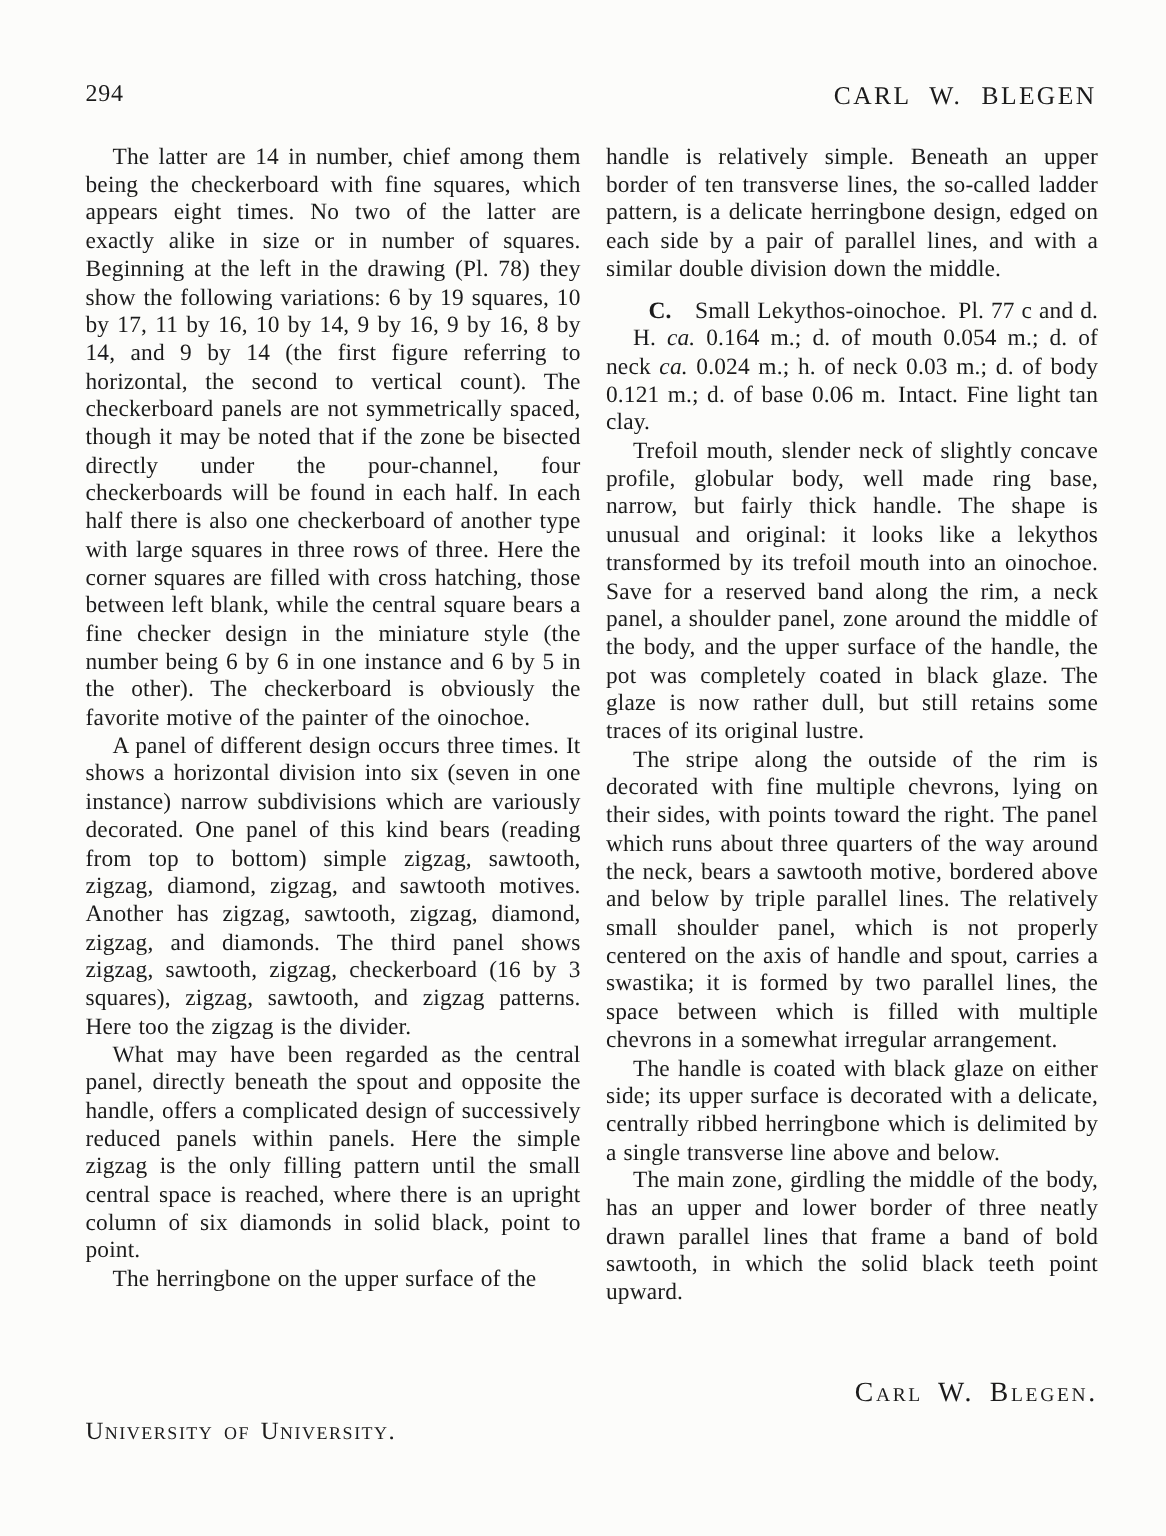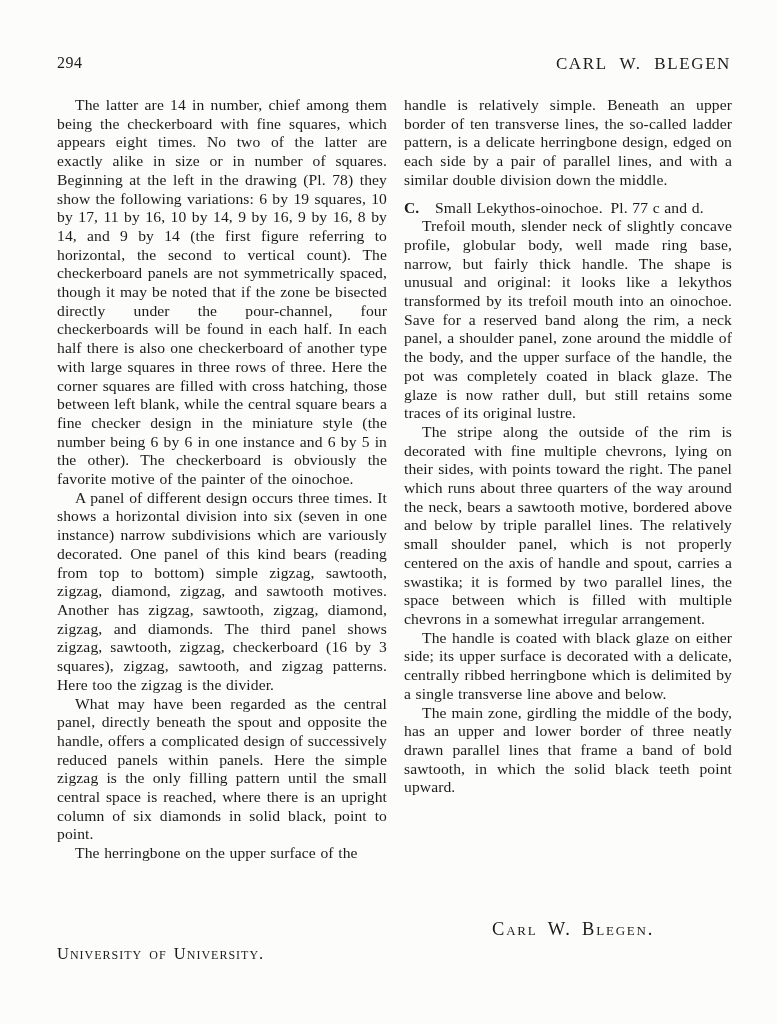--- a/index.html
+++ b/index.html
@@ -53,40 +53,40 @@
     line-height: 18.7px;
     text-align: justify;
     text-indent: 18px;
     letter-spacing: 0.1px;
     word-spacing: 0.6px;
   }
   .para.noindent { text-indent: 0; }
   .para.catalog-heading {
     text-indent: 0;
     margin-top: 9px;
-    text-align: left;
+    text-align: right;
   }
   .b { font-weight: bold; }
   .i { font-style: italic; }
   .footer {
     position: absolute;
     left: 57px;
     top: 944px;
     font-variant: small-caps;
     font-size: 16.5px;
     letter-spacing: 1px;
     word-spacing: 2px;
   }
   .signature {
     position: absolute;
     left: 404px;
     top: 919px;
     width: 328px;
     padding-left: 88px;
-    text-align: left;
+    text-align: right;
     font-variant: small-caps;
     font-size: 18.5px;
     letter-spacing: 1.8px;
     word-spacing: 4px;
     font-family: Liberation Serif, serif;
   }
 </style>
 </head>
 <body>
 
@@ -100,20 +100,21 @@
   <div class="column left">
       <p class="para"><span>The latter are 14 in number, chief among them being the checkerboard with fine squares, which appears eight times. No two of the latter are exactly alike in size or in number of squares. Beginning at the left in the drawing (Pl. 78) they show the following variations: 6 by 19 squares, 10 by 17, 11 by 16, 10 by 14, 9 by 16, 9 by 16, 8 by 14, and 9 by 14 (the first figure referring to horizontal, the second to vertical count). The checkerboard panels are not symmetrically spaced, though it may be noted that if the zone be bisected directly under the pour-channel, four checkerboards will be found in each half. In each half there is also one checkerboard of another type with large squares in three rows of three. Here the corner squares are filled with cross hatching, those between left blank, while the central square bears a fine checker design in the miniature style (the number being 6 by 6 in one instance and 6 by 5 in the other). The checkerboard is obviously the favorite motive of the painter of the oinochoe.</span></p>
       <p class="para"><span>A panel of different design occurs three times. It shows a horizontal division into six (seven in one instance) narrow subdivisions which are variously decorated. One panel of this kind bears (reading from top to bottom) simple zigzag, sawtooth, zigzag, diamond, zigzag, and sawtooth motives. Another has zigzag, sawtooth, zigzag, diamond, zigzag, and diamonds. The third panel shows zigzag, sawtooth, zigzag, checkerboard (16 by 3 squares), zigzag, sawtooth, and zigzag patterns. Here too the zigzag is the divider.</span></p>
       <p class="para"><span>What may have been regarded as the central panel, directly beneath the spout and opposite the handle, offers a complicated design of successively reduced panels within panels. Here the simple zigzag is the only filling pattern until the small central space is reached, where there is an upright column of six diamonds in solid black, point to point.</span></p>
       <p class="para"><span>The herringbone on the upper surface of the</span></p>
     </div>
 
   <div class="column right">
       <p class="para noindent"><span>handle is relatively simple. Beneath an upper border of ten transverse lines, the so-called ladder pattern, is a delicate herringbone design, edged on each side by a pair of parallel lines, and with a similar double division down the middle.</span></p>
       <p class="para catalog-heading"><span class="b">C.</span><span> Small Lekythos-oinochoe. Pl. 77 c and d.</span></p>
+      <p class="para"><span>H. </span><span class="i">ca.</span><span> 0.164 m.; d. of mouth 0.054 m.; d. of neck </span><span class="i">ca.</span><span> 0.024 m.; h. of neck 0.03 m.; d. of body 0.121 m.; d. of base 0.06 m. Intact. Fine light tan clay.</span></p>
       <p class="para"><span>Trefoil mouth, slender neck of slightly concave profile, globular body, well made ring base, narrow, but fairly thick handle. The shape is unusual and original: it looks like a lekythos transformed by its trefoil mouth into an oinochoe. Save for a reserved band along the rim, a neck panel, a shoulder panel, zone around the middle of the body, and the upper surface of the handle, the pot was completely coated in black glaze. The glaze is now rather dull, but still retains some traces of its original lustre.</span></p>
       <p class="para"><span>The stripe along the outside of the rim is decorated with fine multiple chevrons, lying on their sides, with points toward the right. The panel which runs about three quarters of the way around the neck, bears a sawtooth motive, bordered above and below by triple parallel lines. The relatively small shoulder panel, which is not properly centered on the axis of handle and spout, carries a swastika; it is formed by two parallel lines, the space between which is filled with multiple chevrons in a somewhat irregular arrangement.</span></p>
       <p class="para"><span>The handle is coated with black glaze on either side; its upper surface is decorated with a delicate, centrally ribbed herringbone which is delimited by a single transverse line above and below.</span></p>
       <p class="para"><span>The main zone, girdling the middle of the body, has an upper and lower border of three neatly drawn parallel lines that frame a band of bold sawtooth, in which the solid black teeth point upward.</span></p>
     </div>
 
   <div class="signature">Carl W. Blegen.</div>
 
   <div class="footer">University of University.</div>
 

